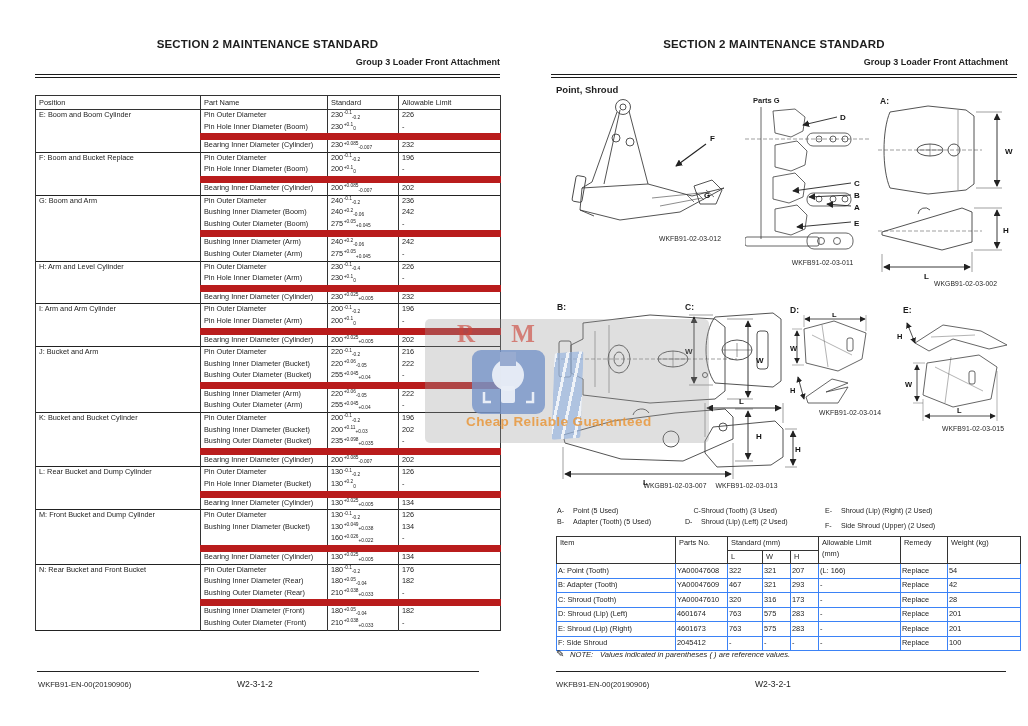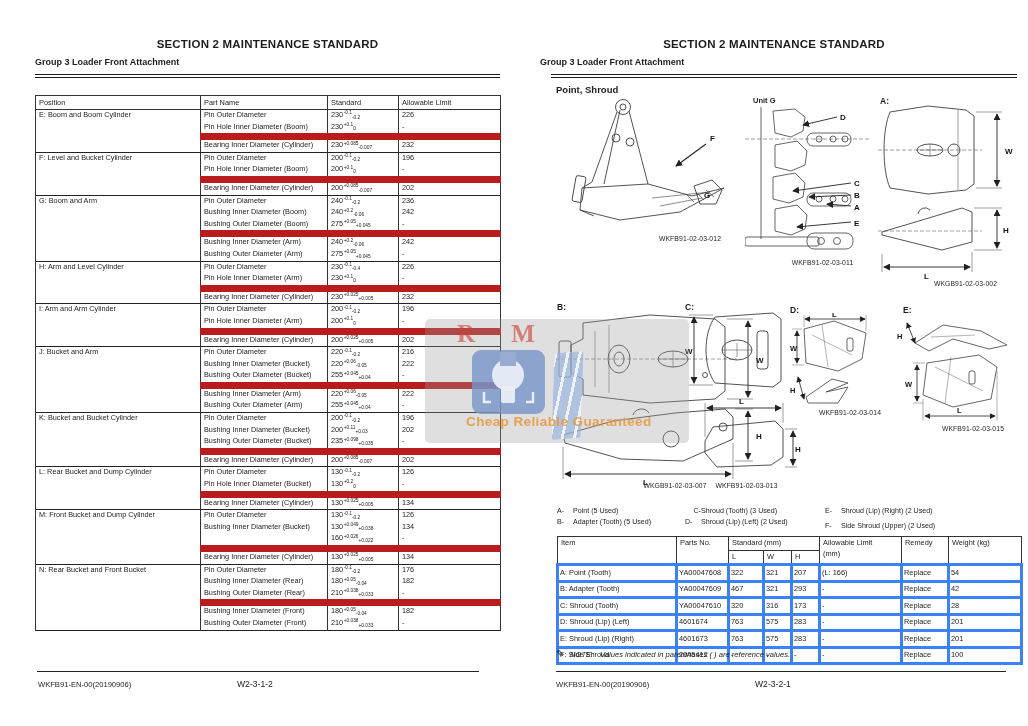--- a/index.html
+++ b/index.html
@@ -5,37 +5,37 @@
   html,body{margin:0;padding:0;}
   body{
     width:1028px;height:726px;position:relative;background:#ffffff;
     font-family:"Liberation Sans",sans-serif;color:#1d1d1d;overflow:hidden;
   }
   .page{position:absolute;top:0;height:726px;}
   #left-page{left:0;width:514px;}
   #right-page{left:520px;width:508px;}
 
   .title{position:absolute;top:38px;text-align:center;font-weight:bold;font-size:11.5px;letter-spacing:.2px;}
-  .subtitle{position:absolute;top:57px;text-align:left;font-weight:bold;font-size:9px;}
+  .subtitle{position:absolute;top:57px;text-align:right;font-weight:bold;font-size:9px;}
   .dbl-rule{position:absolute;top:74px;height:2.4px;border-top:1.3px solid #1a1a1a;border-bottom:1.3px solid #1a1a1a;}
   .unit{position:absolute;top:83px;font-size:7.5px;text-align:right;}
 
   table{border-collapse:collapse;table-layout:fixed;}
   #left-table{position:absolute;left:35px;top:95px;width:465px;font-size:7.3px;border:1.6px solid #222;}
   #left-table th{font-weight:normal;text-align:left;padding:2px 3px;border:1px solid #333;font-size:7.4px;}
   #left-table td{padding:1px 3px 0.8px 3px;border-left:1px solid #333;border-right:1px solid #333;
     vertical-align:top;line-height:8.8px;white-space:nowrap;overflow:hidden;}
   #left-table tr.g-start td{border-top:1.4px solid #222;}
   #left-table tr.b-start td{border-top:7px solid #b91c1c;}
   .sup{font-size:4.8px;position:relative;top:-2.6px;margin-left:.5px;}
   .sub{font-size:4.8px;position:relative;top:1.6px;}
 
   #right-table{position:absolute;left:36px;top:536px;width:464px;font-size:7.4px;border:1.5px solid #222;}
   #right-table th{font-weight:normal;text-align:left;padding:1px 3px;border:1px solid #333;font-size:7.4px;vertical-align:top;line-height:10.5px;}
-  #right-table td{padding:1px 1px;border:3px solid #3b82f6;height:11.5px;line-height:10px;white-space:nowrap;overflow:hidden;}
+  #right-table td{padding:1px 1px;border:1px solid #3b82f6;height:11.5px;line-height:10px;white-space:nowrap;overflow:hidden;}
 
   .figure{position:absolute;}
   .fig-label{position:absolute;font-size:8.5px;font-weight:bold;}
   .fig-caption{position:absolute;font-size:6.8px;text-align:center;letter-spacing:.1px;}
   svg{font-family:inherit;display:block;}
   svg text{font-size:8px;font-weight:bold;fill:#111;}
 
   .legend{position:absolute;left:36px;top:507px;width:470px;height:26px;font-size:7.1px;}
   .legend-item{position:absolute;white-space:nowrap;}
   .legend-key{display:inline-block;width:16px;}
@@ -44,21 +44,21 @@
   .note-icon{position:absolute;left:0;top:0;font-style:normal;font-size:10px;}
   .note-label{position:absolute;left:14px;top:1px;}
   .note-text{position:absolute;left:44px;top:1px;width:200px;}
 
   .footer-rule{position:absolute;top:671px;border-top:1.2px solid #222;}
   .doc-code{position:absolute;top:680px;font-size:7.6px;}
   .page-code{position:absolute;top:679px;font-size:8.6px;}
 
   
   #watermark{position:absolute;left:425px;top:319px;width:264px;height:124px;
-    background:rgba(158,158,158,.33);border-radius:5px;z-index:5;pointer-events:none;}
+    background:rgba(158,158,158,.33);border-radius:5px;z-index:5;pointer-events:none;padding-left:20px;}
   .wm-rm{position:absolute;left:32px;top:2px;font-family:"Liberation Serif",serif;font-size:25px;
     font-weight:bold;color:rgba(203,66,55,.62);letter-spacing:15px;line-height:26px;}
   .wm-box{position:absolute;left:47px;top:31px;width:73px;height:64px;background:rgba(118,148,200,.8);border-radius:9px;}
   .wm-doc{position:absolute;left:128px;top:33px;width:29px;height:87px;border-radius:3px;
     background-color:rgba(152,182,224,.68);
     background-image:repeating-linear-gradient(100deg,rgba(255,255,255,.8) 0 3px,rgba(255,255,255,0) 3px 12px);
     transform:skewX(-6deg) rotate(-4deg);}
   .wm-tag{position:absolute;left:41px;top:95px;font-size:13.5px;font-weight:bold;
     color:rgba(233,150,58,.85);white-space:nowrap;letter-spacing:.4px;}
 </style>
@@ -96,21 +96,21 @@
           <td>Pin Hole Inner Diameter (Boom)</td>
           <td>230<span class="sup">+0.1</span><span class="sub">0</span></td>
           <td>-</td>
         </tr>
         <tr class="b-start">
           <td>Bearing Inner Diameter (Cylinder)</td>
           <td>230<span class="sup">+0.085</span><span class="sub">-0.007</span></td>
           <td>232</td>
         </tr>
         <tr class="g-start">
-          <td rowspan="3">F: Level and Bucket Cylinder</td>
+          <td rowspan="3">F: Boom and Bucket Replace</td>
           <td>Pin Outer Diameter</td>
           <td>200<span class="sup">-0.1</span><span class="sub">-0.2</span></td>
           <td>196</td>
         </tr>
         <tr class="">
           <td>Pin Hole Inner Diameter (Boom)</td>
           <td>200<span class="sup">+0.1</span><span class="sub">0</span></td>
           <td>-</td>
         </tr>
         <tr class="b-start">
@@ -323,21 +323,21 @@
         <line x1="146" y1="50" x2="116" y2="72" stroke="#222" stroke-width="1.1" marker-end="url(#ar1)"></line>
         <path d="M134,92 L152,86 L162,96 L156,110 L140,110 Z"></path>
       </g>
       <text x="150" y="47">F</text>
       <text x="144" y="104" font-size="7.5">G</text>
     </svg>
     <div class="fig-caption" style="left:60px;top:141px;width:140px;">WKFB91-02-03-012</div>
   </div>
 
   <div class="figure" style="left:225px;top:96px;width:140px;height:176px;">
-    <div class="fig-label" style="left:8px;top:0;font-size:7.5px;">Unit G</div>
+    <div class="fig-label" style="left:8px;top:0;font-size:7.5px;">Parts G</div>
     <svg width="140" height="150" viewBox="0 0 140 150" style="position:absolute;top:11px;">
       <defs>
           <marker id="ar2" viewBox="0 0 8 8" markerWidth="7" markerHeight="7" refX="7" refY="4" orient="auto-start-reverse" markerUnits="userSpaceOnUse">
             <path d="M0,0L8,4L0,8Z" fill="#222"></path>
           </marker>
         </defs>
       <g stroke="#3f3f3f" stroke-width="0.8" fill="none">
         <line x1="16" y1="0" x2="16" y2="132"></line>
         <line x1="0" y1="32" x2="126" y2="32" stroke-dasharray="4 2" stroke-width="0.5"></line>
         <path d="M28,4 L50,2 L60,10 L58,24 L46,30 L30,26 Z"></path>

